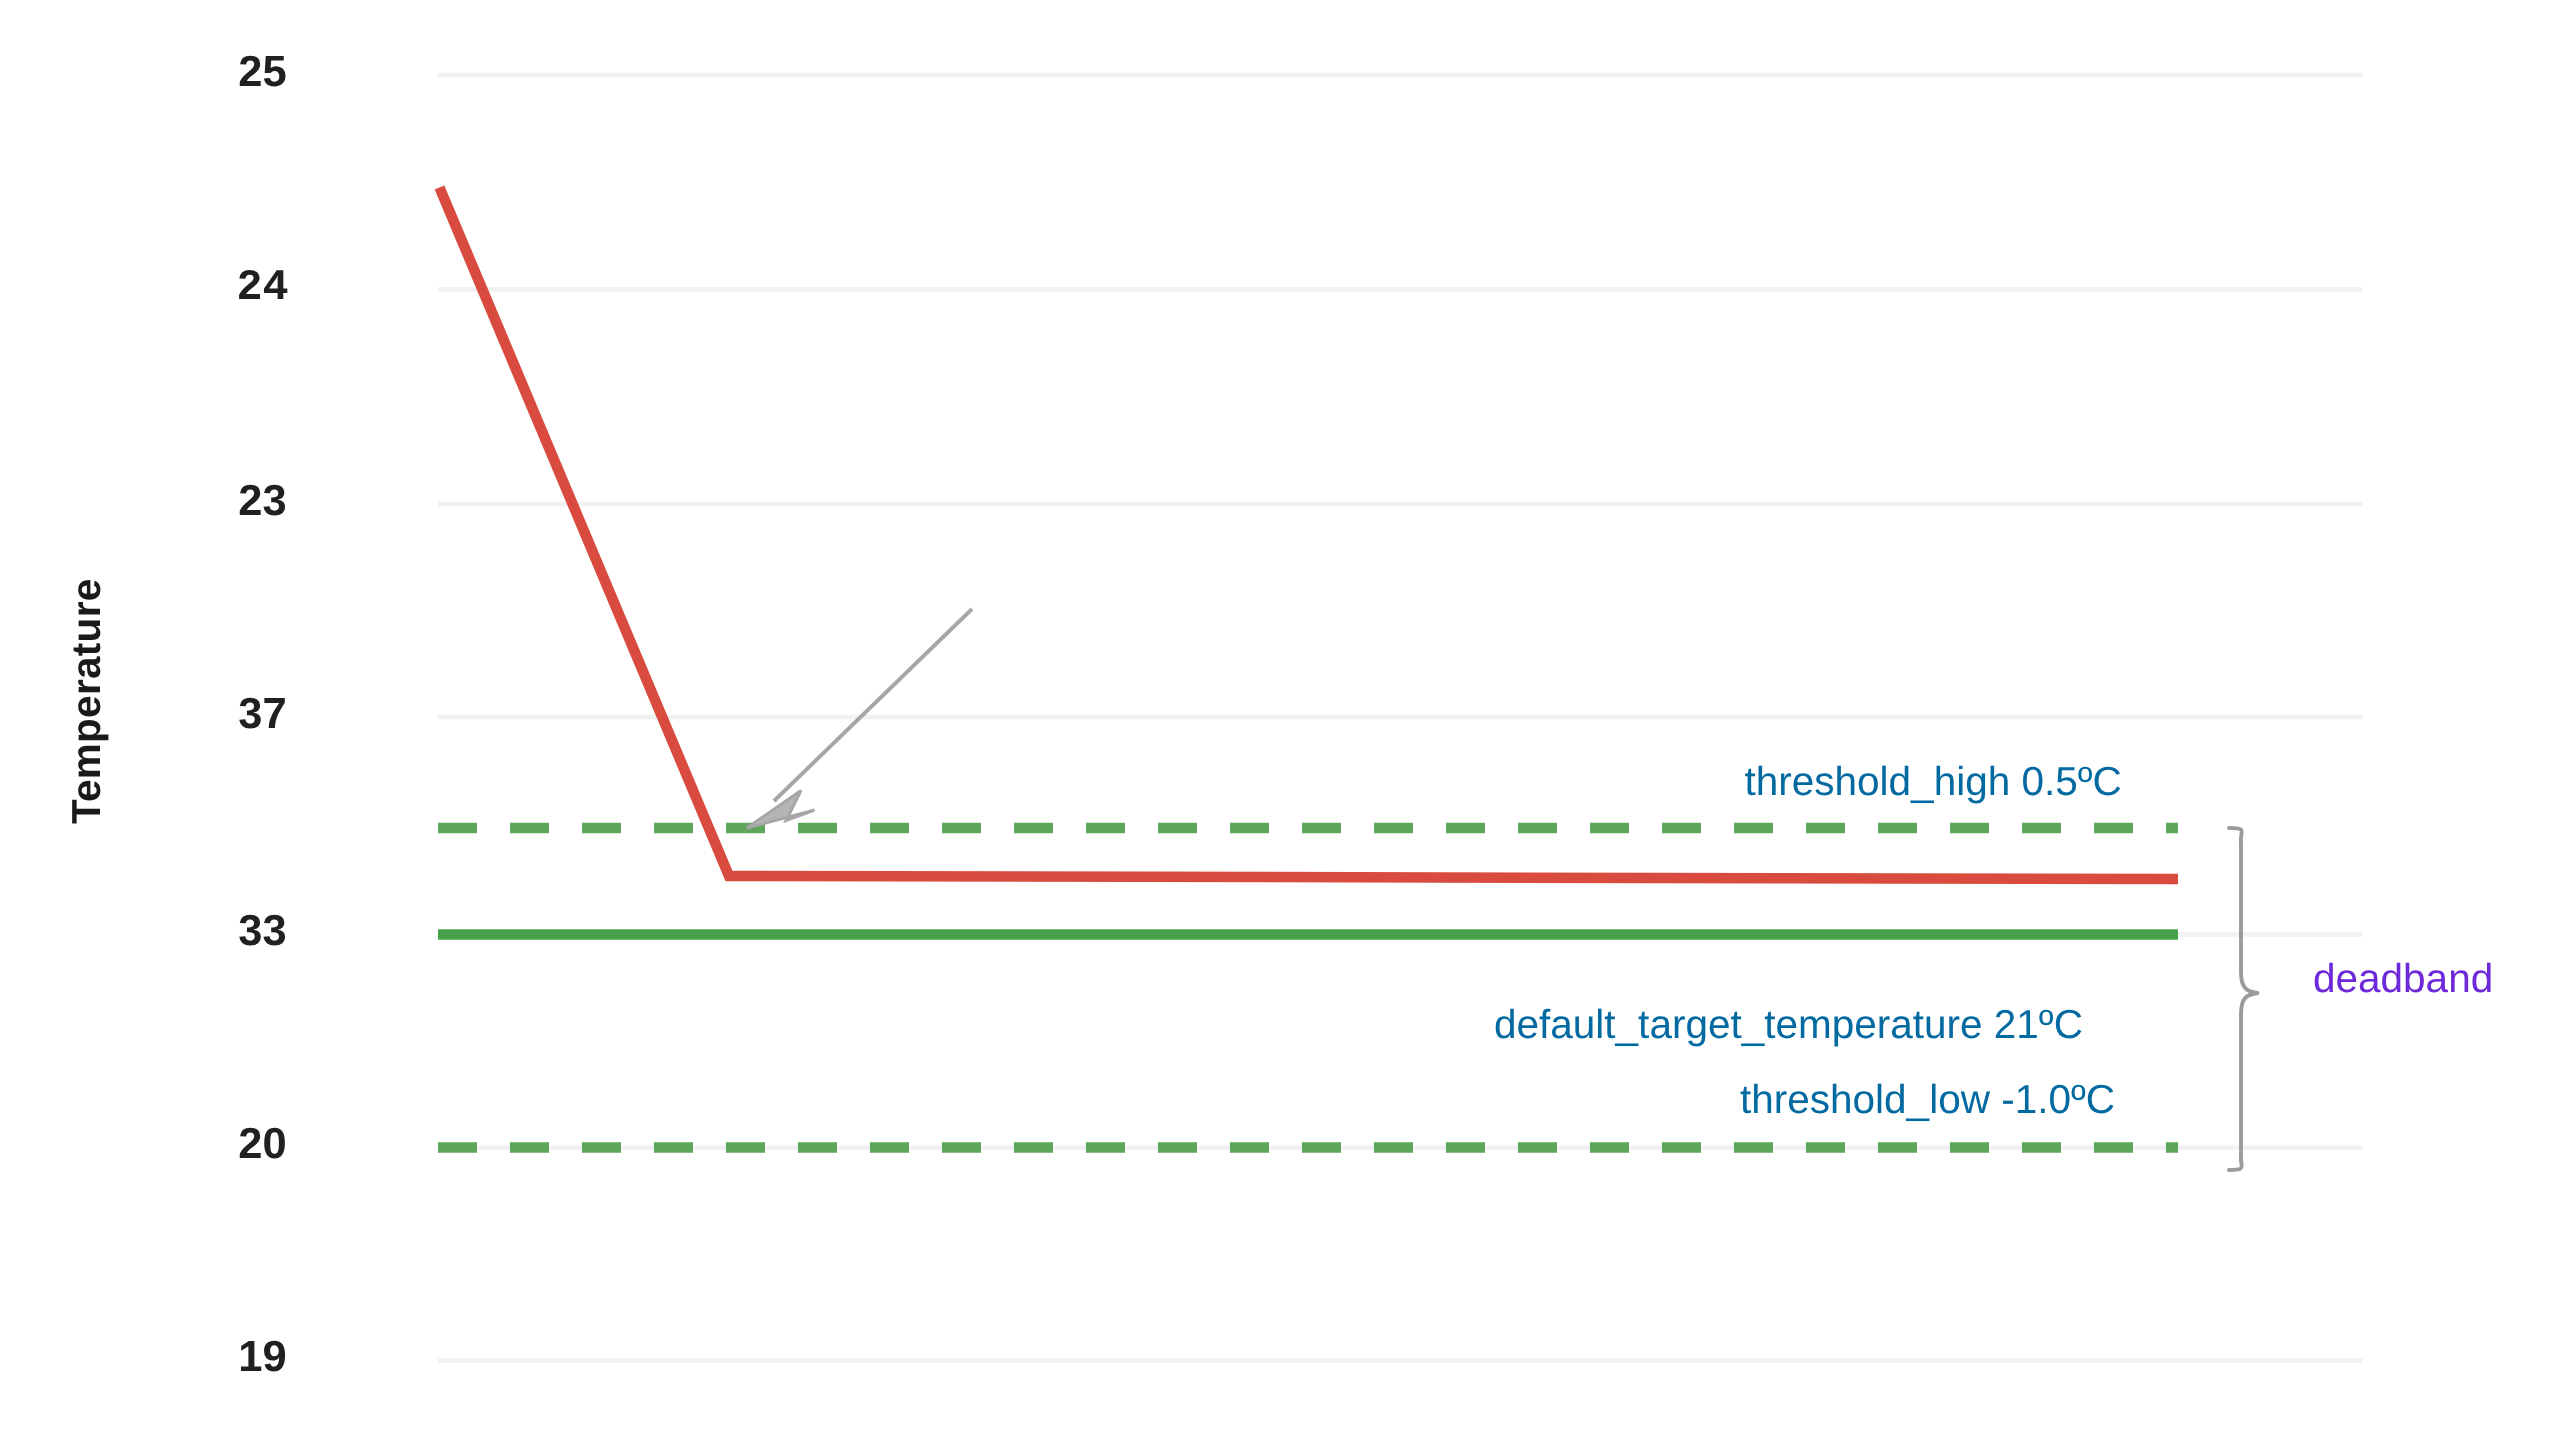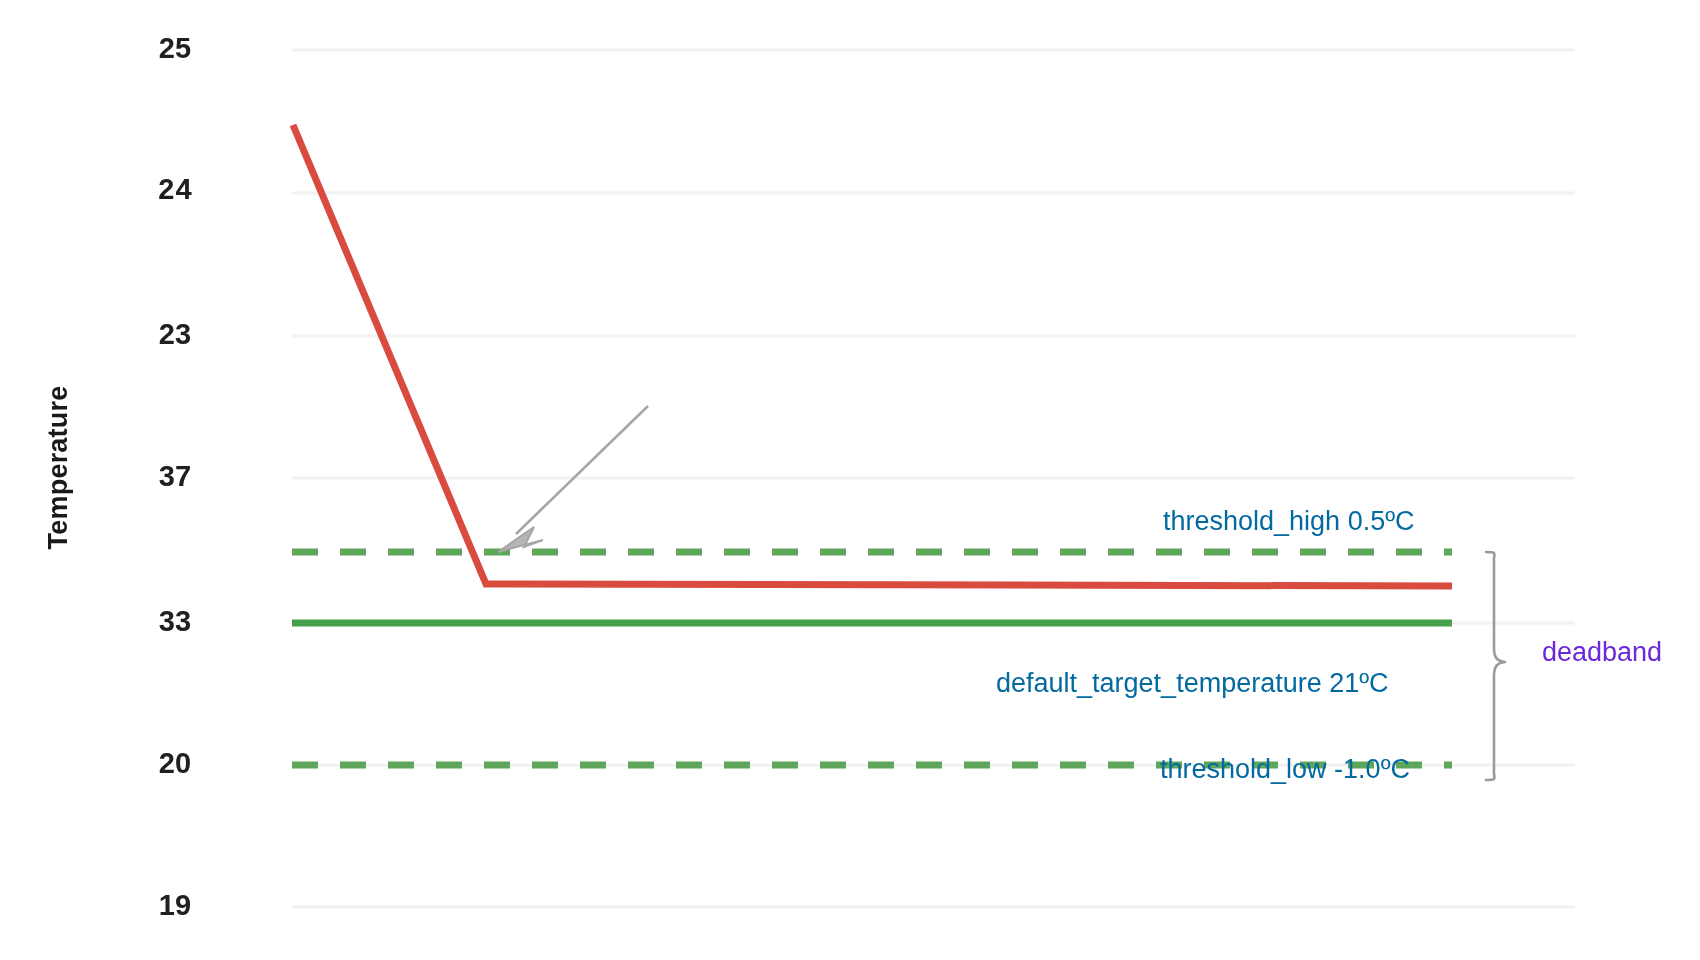--- a/index.html
+++ b/index.html
@@ -45,21 +45,21 @@
     white-space:pre-line;
   }
   .linelabel{
     position:absolute;
     font-size:27px;
     color:#0369a1;
     white-space:nowrap;
   }
   #lbl-high{left:1163px;top:506px;}
   #lbl-target{left:996px;top:632px;margin-top:36px;}
-  #lbl-low{left:1160px;top:718px;margin-top:36px;}
+  #lbl-low{left:1160px;top:718px;}
   #lbl-deadband{left:1542px;top:637px;font-size:27px;color:#6d28d9;}
 </style>
 </head>
 <body>
 
 <div id="stage">
 
   <svg id="chart" viewBox="0 0 1700 960">
     <g>
       <line x1="292" y1="50" x2="1575" y2="50" stroke="#f1f1f1" stroke-width="3"></line>

